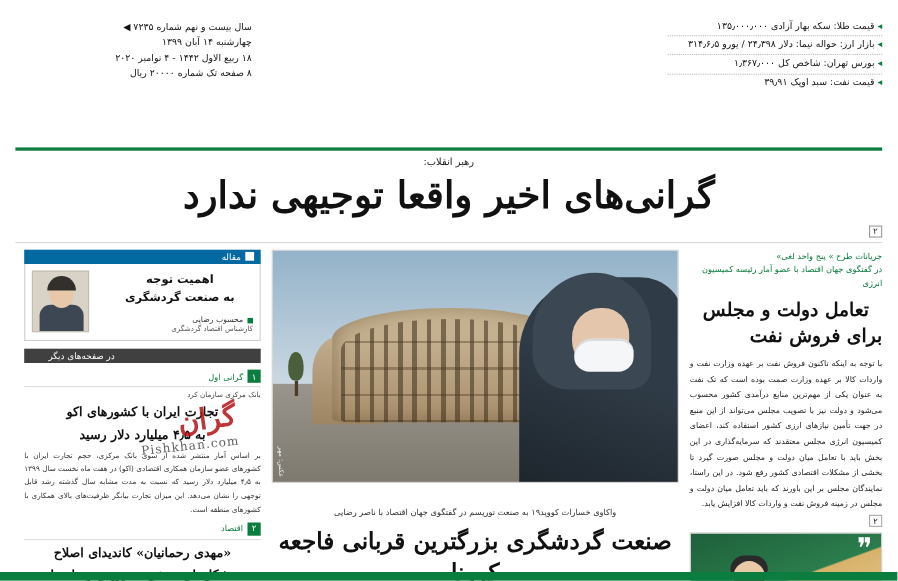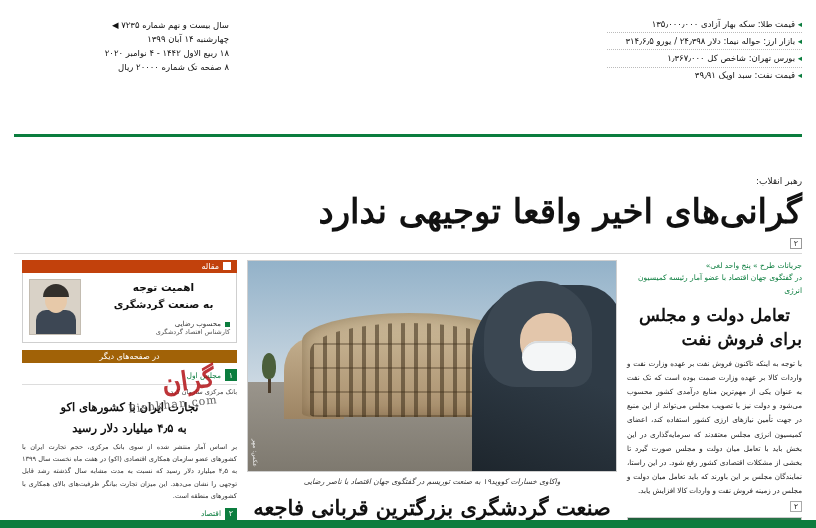--- a/index.html
+++ b/index.html
@@ -33,21 +33,21 @@
   .mh-right .line {
     font-size: 8.5px; text-align: right; line-height: 1.55; white-space: nowrap;
     border-bottom: 1px dotted #bbb; padding: 1.5px 0;
   }
   .mh-right .line:last-child { border-bottom: none; }
   .mh-right .bullet { color: #0b7d3e; }
 
   .rule-green { height: 3px; background: #0b7d3e; margin: 2px 0 0 0; }
 
   
-  .lead { text-align: right; padding: 6px 0 2px; margin-top: 33px; }
+  .lead { text-align: center; padding: 6px 0 2px; }
   .kicker { font-size: 9px; color: #222; margin-bottom: 4px; }
   .lead-title {
     font-family: "DejaVu Serif", "Liberation Serif", serif;
     font-size: 34px; font-weight: bold; color: #111; line-height: 1.25;
     letter-spacing: -0.5px;
   }
   .lead-more { text-align: right; font-size: 8px; color: #333; margin-top: 3px; }
   .lead-more .box { border: 1px solid #999; padding: 0 3px; display: inline-block; }
   .dashline { border-top: 1px solid #d8d8d8; margin: 4px 0 6px; }
 
@@ -123,48 +123,48 @@
     border-radius: 70px 40px 0 0;
   }
   .fig-hood {
     position: absolute; right: 24px; bottom: 84px; width: 108px; height: 106px;
     background: #3b4752; border-radius: 60px 54px 20px 34px;
   }
   .fig-face { position: absolute; right: 44px; bottom: 104px; width: 52px; height: 54px; background: #e3c6ab; border-radius: 50% 45% 48% 45%; }
   .fig-mask { position: absolute; right: 40px; bottom: 100px; width: 54px; height: 30px; background: #f4f6f7; border-radius: 26px 20px 22px 22px; box-shadow: inset 0 2px 0 #d8dcdf; }
   .photo-credit { position: absolute; left: 4px; bottom: 4px; font-size: 6px; color: #eee; writing-mode: vertical-rl; }
 
-  .cap-line { font-size: 7.5px; text-align: center; color: #333; margin-top: 5px; font-style: italic; }
+  .cap-line { font-size: 7.5px; text-align: center; color: #333; margin-top: 22px; }
   .center-head {
     font-family: "DejaVu Serif", "Liberation Serif", serif;
     font-size: 21px; font-weight: bold; text-align: center; margin-top: 8px; line-height: 1.35;
   }
   .center-more { text-align: right; font-size: 7.5px; margin-top: 6px; }
   .center-more .box { border: 1px solid #aaa; padding: 0 3px; }
 
   
   .col-left { width: 215px; }
   .box-hdr {
-    background: #c2410c; color: #fff; font-size: 8px; padding: 2px 6px;
+    background: #0369a1; color: #fff; font-size: 8px; padding: 2px 6px;
     display: flex; align-items: flex-start; gap: 4px; direction: rtl;
   }
   .box-hdr .sq { width: 8px; height: 8px; background: #fff; display: inline-block; }
   .analysis { border: 1px solid #cfcfcf; border-top: none; padding: 6px; }
   .an-row { display: flex; gap: 16px; align-items: flex-start; direction: rtl; }
   .an-text { flex: 1; }
   .an-title { font-size: 10.5px; font-weight: bold; text-align: center; line-height: 1.7; }
   .an-byline { font-size: 7px; color: #333; text-align: right; margin-top: 6px; display: flex; gap: 4px; align-items: center; justify-content: flex-start; }
   .an-byline .dot { width: 5px; height: 5px; background: #0b7d3e; display:inline-block; }
   .an-sub { font-size: 6.5px; color: #555; text-align: right; }
   .portrait { width: 52px; height: 56px; background: #d9d2c7; position: relative; overflow: hidden; border: 1px solid #c3bcb1; }
   .portrait .p-head { position: absolute; left: 15px; top: 8px; width: 22px; height: 25px; background: #e7c9a9; border-radius: 50%; }
   .portrait .p-hair { position: absolute; left: 13px; top: 4px; width: 26px; height: 13px; background: #33302c; border-radius: 13px 13px 0 0; }
   .portrait .p-body { position: absolute; left: 6px; bottom: 0; width: 40px; height: 24px; background: #3d4754; border-radius: 10px 10px 0 0; }
 
-  .greenbar { background: #a16207; color: #fff; font-size: 8px; padding: 2px 8px; margin-top: 7px; text-align: center; }
+  .greenbar { background: #404040; color: #fff; font-size: 8px; padding: 2px 22px; margin-top: 7px; text-align: left; }
   .numrow { display: flex; align-items: center; gap: 4px; direction: rtl; margin-top: 6px; }
   .numbox { background: #0b7d3e; color: #fff; font-size: 8px; width: 12px; height: 12px; display: flex; align-items: center; justify-content: center; }
   .numlabel { font-size: 7.5px; color: #0b7d3e; }
   .hl { height: 1px; background: #ddd; margin-top: 3px; }
   .it-kicker { font-size: 6.5px; color: #444; text-align: right; margin-top: 3px; }
   .it-title { font-family: "DejaVu Serif","Liberation Serif",serif; font-size: 11.5px; font-weight: bold; text-align: center; line-height: 1.6; margin-top: 2px; }
   .it-body { font-size: 6.6px; line-height: 1.85; text-align: justify; color: #333; margin-top: 4px; }
 
   .watermark {
     position: absolute; right: 600px; top: 368px; transform: rotate(-8deg);
@@ -285,21 +285,21 @@
             <div class="p-hair"></div>
           </div>
         </div>
       </div>
 
       <div class="greenbar">در صفحه‌های دیگر</div>
 
       <div>
         <div class="numrow">
           <span class="numbox">۱</span>
-          <span class="numlabel">مجلس اول</span>
+          <span class="numlabel">گرانی اول</span>
         </div>
         <div class="hl"></div>
         <div class="it-kicker">بانک مرکزی سازمان کرد</div>
         <div class="it-title">تجارت ایران با کشورهای اکو</div>
         <div class="it-title">به ۴٫۵ میلیارد دلار رسید</div>
         <div class="it-body">بر اساس آمار منتشر شده از سوی بانک مرکزی، حجم تجارت ایران با کشورهای عضو سازمان همکاری اقتصادی (اکو) در هفت ماه نخست سال ۱۳۹۹ به ۴٫۵ میلیارد دلار رسید که نسبت به مدت مشابه سال گذشته رشد قابل توجهی را نشان می‌دهد. این میزان تجارت بیانگر ظرفیت‌های بالای همکاری با کشورهای منطقه است.</div>
       </div>
 
       <div>
         <div class="numrow">

